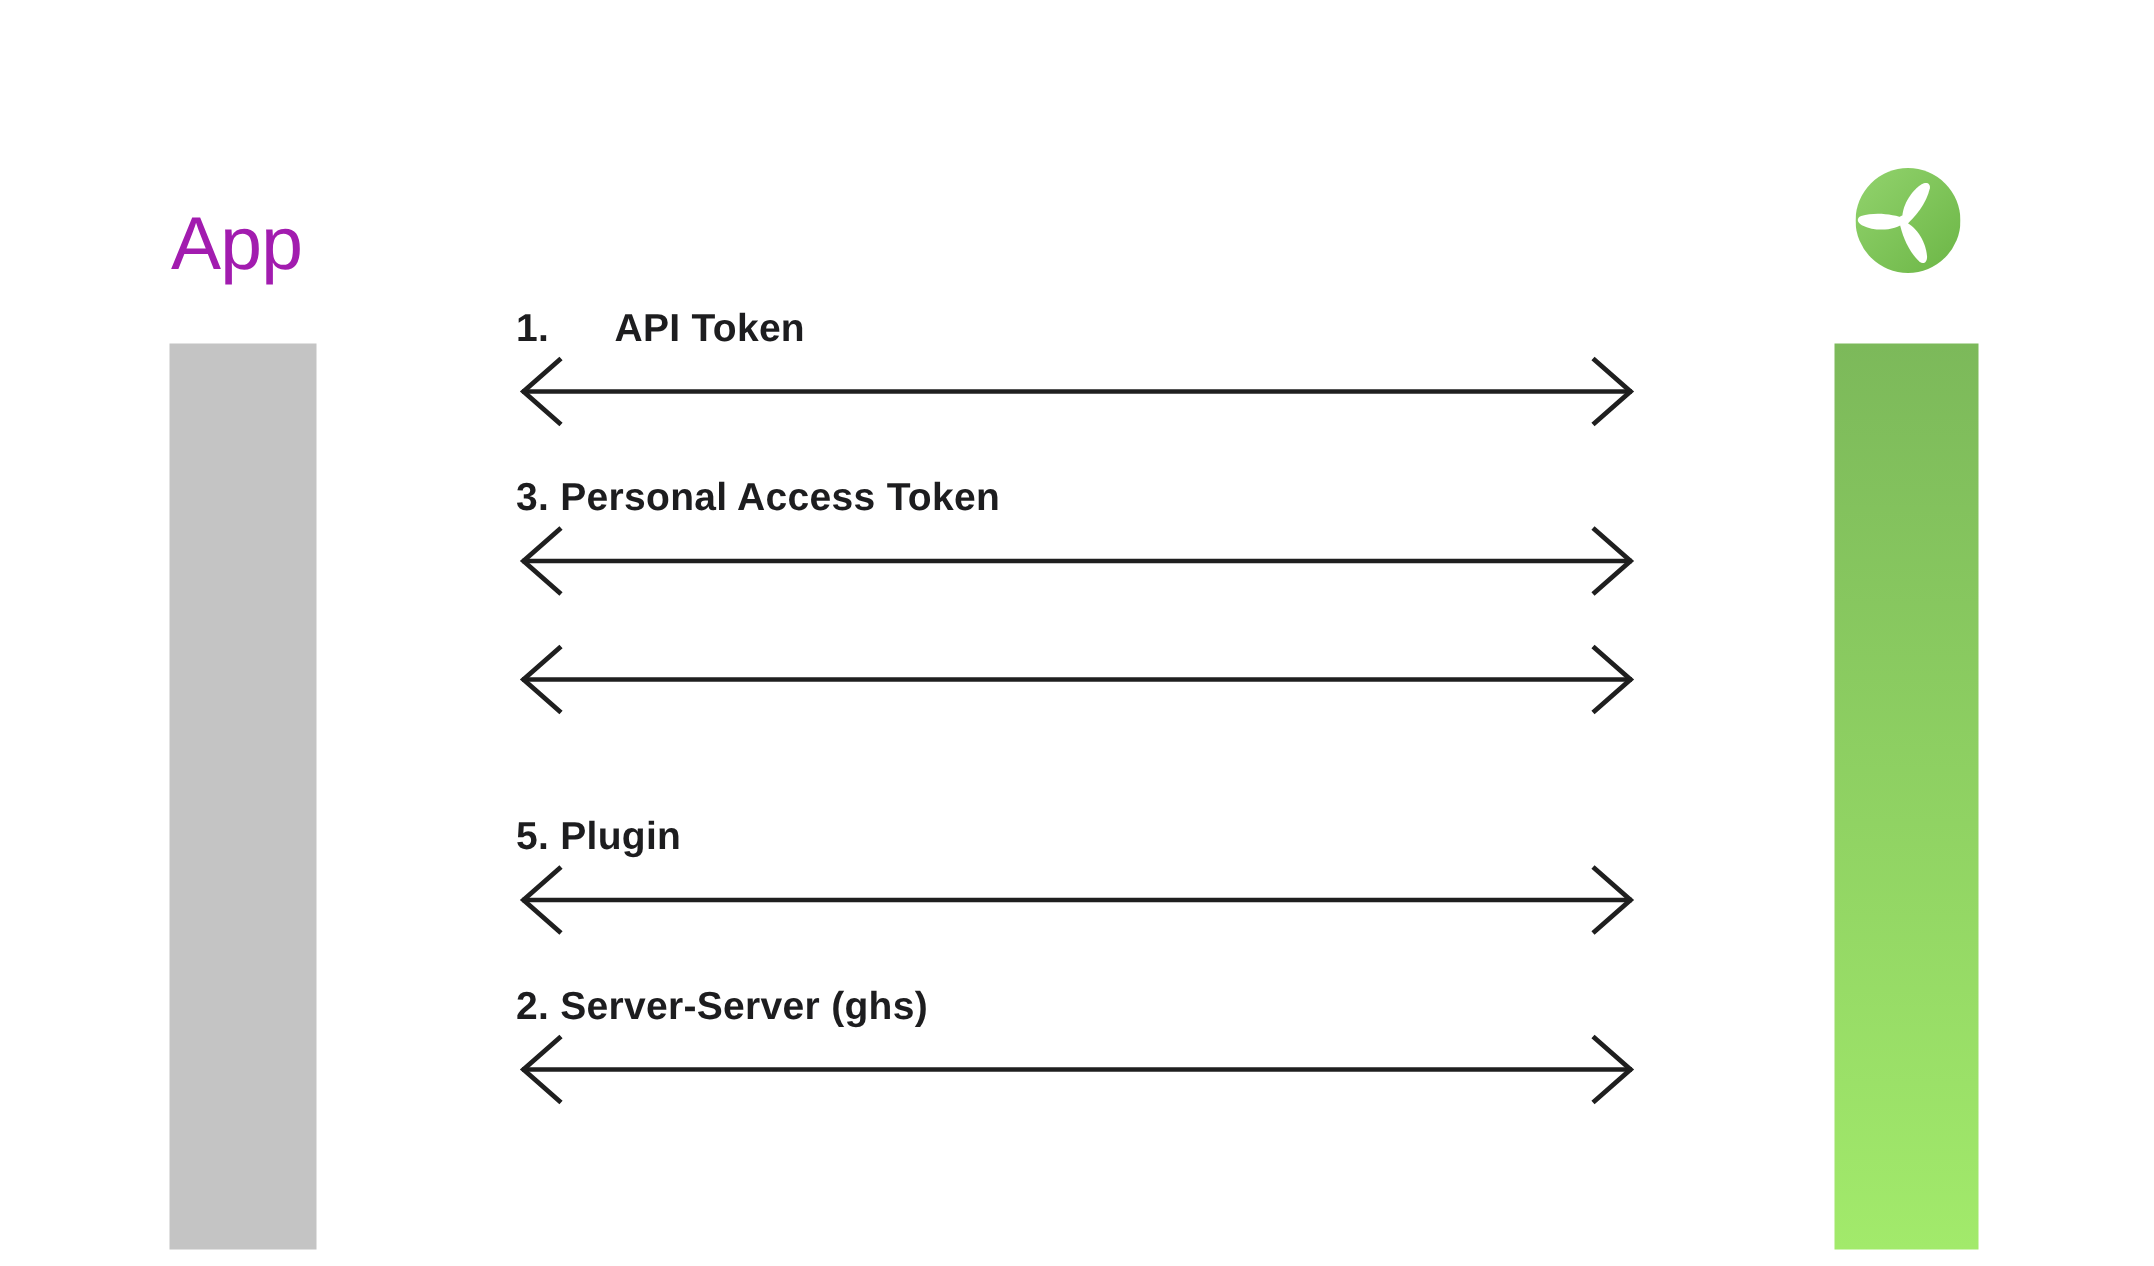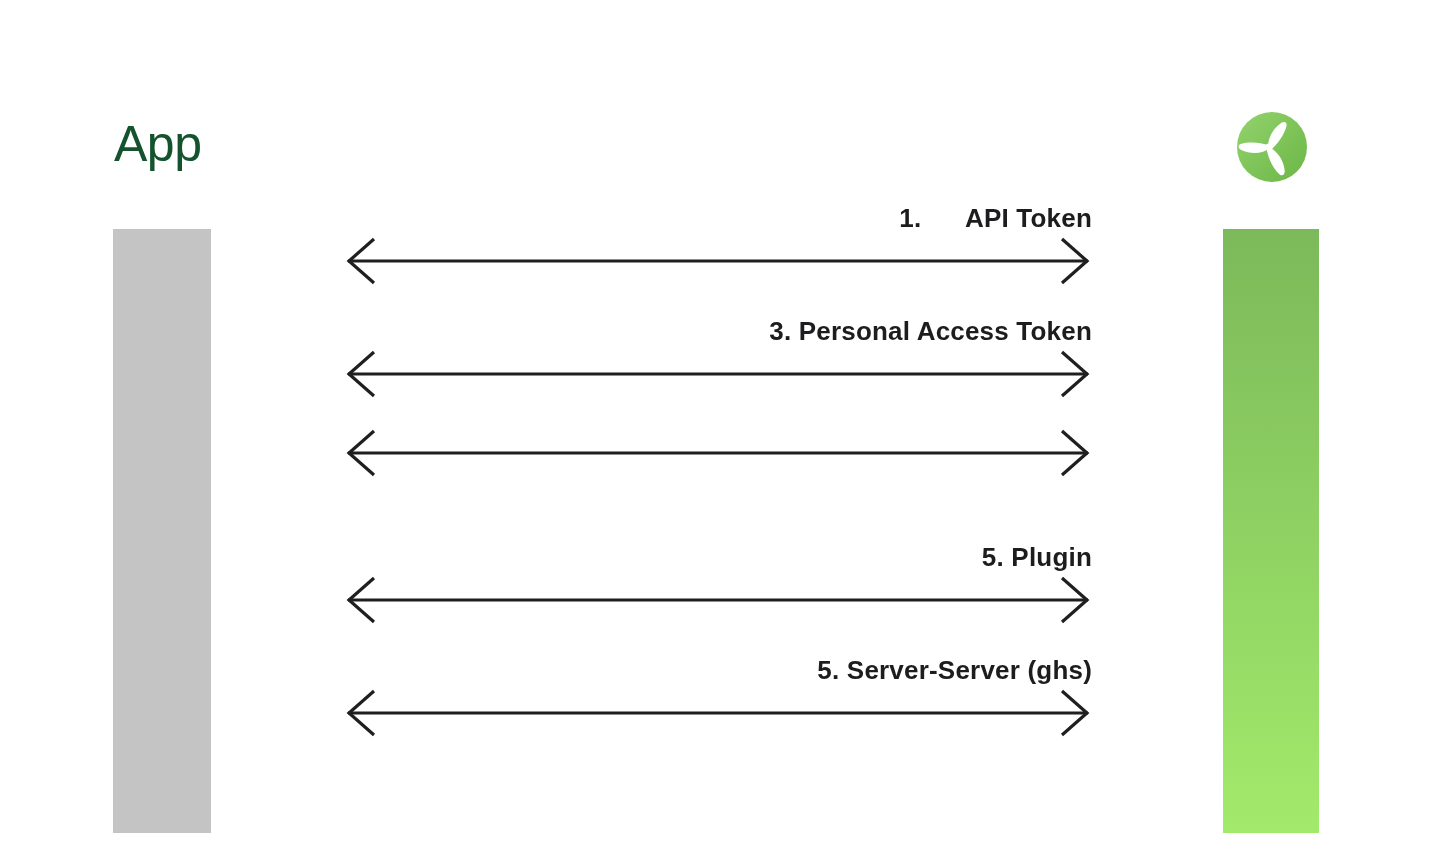--- a/index.html
+++ b/index.html
@@ -11,26 +11,26 @@
   .canvas {
     position: relative;
     width: 1436px;
     height: 844px;
     background: #ffffff;
     overflow: hidden;
   }
   .app-title {
     position: absolute;
     left: 114px;
-    top: 118px;
+    top: 136px;
     font-size: 50px;
     line-height: 52px;
     font-weight: 400;
     letter-spacing: -0.5px;
-    color: #14532d;
+    color: #a21caf;
   }
   .lane {
     position: absolute;
     top: 229px;
     height: 604px;
   }
   .lane-left {
     left: 113px;
     width: 98px;
     background: #c4c4c4;
@@ -56,21 +56,21 @@
   .arrow-row {
     height: 113px;
     box-sizing: border-box;
     padding-top: 8px;
   }
   .arrow-label {
     display: block;
     width: 748px;
     height: 34px;
     line-height: 34px;
-    text-align: right;
+    text-align: left;
     font-size: 26px;
     font-weight: 700;
     letter-spacing: 0.2px;
     color: #1d1d1f;
     white-space: pre;
   }
   .arrow-svg {
     display: block;
   }
 </style>
@@ -137,21 +137,21 @@
     <div class="arrow-row">
       <span class="arrow-label">5. Plugin</span>
       <svg class="arrow-svg" width="748" height="52" viewBox="0 0 748 52" aria-hidden="true">
         <line x1="4" y1="26" x2="744" y2="26" stroke="#1f1f1f" stroke-width="3"></line>
         <polyline points="30,4 5,26 30,48" fill="none" stroke="#1f1f1f" stroke-width="3.2"></polyline>
         <polyline points="718,4 743,26 718,48" fill="none" stroke="#1f1f1f" stroke-width="3.2"></polyline>
       </svg>
     </div>
 
     <div class="arrow-row">
-      <span class="arrow-label">5. Server-Server (ghs)</span>
+      <span class="arrow-label">2. Server-Server (ghs)</span>
       <svg class="arrow-svg" width="748" height="52" viewBox="0 0 748 52" aria-hidden="true">
         <line x1="4" y1="26" x2="744" y2="26" stroke="#1f1f1f" stroke-width="3"></line>
         <polyline points="30,4 5,26 30,48" fill="none" stroke="#1f1f1f" stroke-width="3.2"></polyline>
         <polyline points="718,4 743,26 718,48" fill="none" stroke="#1f1f1f" stroke-width="3.2"></polyline>
       </svg>
     </div>
   </div>
 
 </div>
 

